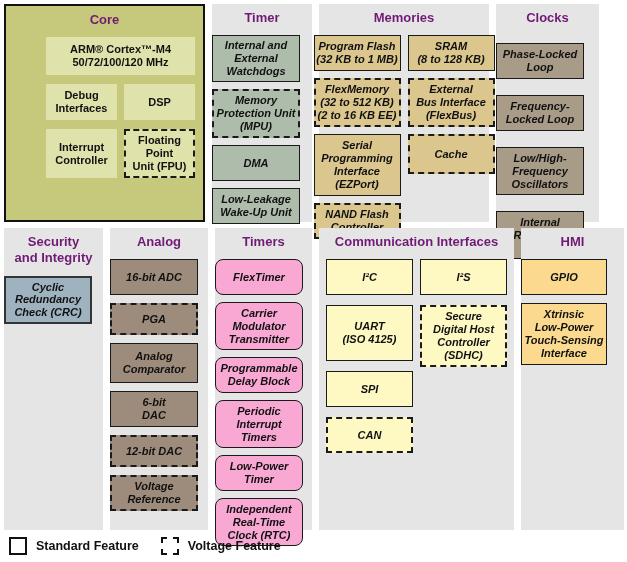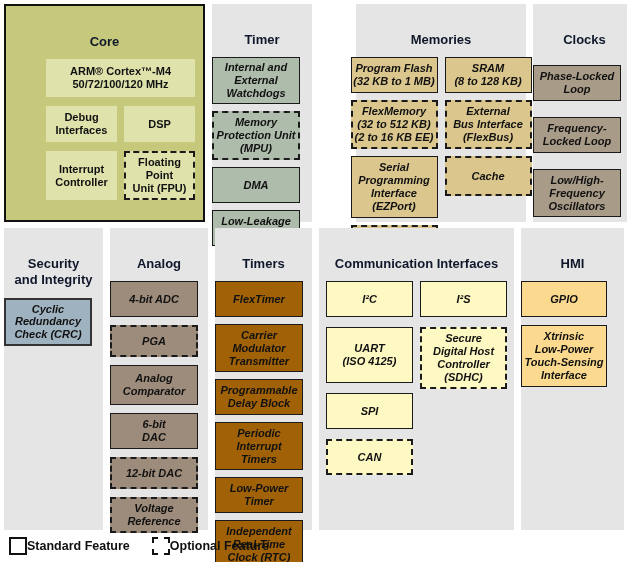--- a/index.html
+++ b/index.html
@@ -6,75 +6,75 @@
   body { background:#ffffff; font-family:"Liberation Sans", sans-serif; }
   #diagram { position:relative; width:627px; height:562px; background:#ffffff; overflow:hidden; }
 
   .row { position:absolute; display:flex; gap:7px; }
   .row-top { left:4px; top:4px; }
   .row-bottom { left:4px; top:228px; }
 
   .panel { background:#e5e5e5; }
   .panel-title {
     font-weight:bold; font-size:13px; text-align:center;
-    padding:28px 0 9px; white-space:pre-line; line-height:1.25; color:#0f172a;
+    padding:6px 0 9px; white-space:pre-line; line-height:1.25; color:#701a75;
   }
   .blocks { display:flex; flex-direction:column; gap:7px;font-style:italic; }
   .cols { display:flex; gap:7px; justify-content:center; align-items:flex-start;border-radius:17px; }
 
   .block {
     width:88px; border:1px solid #1a1a1a;
     display:flex; align-items:center; justify-content:center;
     text-align:center; font-weight:bold; font-size:11px; line-height:1.18;
     white-space:pre-line; padding:3px 1px; color:#111;
   }
   .dashed { border:2px dashed #1a1a1a; }
 
   
   .h32{min-height:32px}.h36{min-height:36px}.h38{min-height:38px}.h40{min-height:40px}
   .h44{min-height:44px}.h46{min-height:46px}.h48{min-height:48px}.h56{min-height:56px}.h62{min-height:62px}
 
   
   .p-core     { width:201px; height:218px; background:#c6c97c; border:2px solid #111; }
   .p-system   { width:100px; height:218px; }
-  .p-memories { width:170px; height:218px;margin-left:37px; }
+  .p-memories { width:170px; height:218px; }
   .p-clocks   { width:103px; height:218px; }
   .p-security { width:99px;  height:302px; }
   .p-analog   { width:98px;  height:302px; }
   .p-timers   { width:97px;  height:302px; }
   .p-comm     { width:195px; height:302px; }
   .p-hmi      { width:103px; height:302px; }
 
   
   .p-core .block     { background:#dfe3ab; border:none; width:183px; }
   .p-core .block.dashed { border:2px dashed #1a1a1a; }
   .p-system .block   { background:#aebcab; }
   .p-memories .block { background:#dbc68e; width:87px; }
   .p-clocks .block   { background:#a89b87;margin-top:8px; }
   .p-security .block { background:#9fb2bf; border:2px solid #333; }
   .p-analog .block   { background:#9d8c7b; }
-  .p-timers .block   { background:#a16207; }
+  .p-timers .block   { background:#f9a8d4;border-radius:8px; }
   .p-comm .block     { background:#fef9c3; width:87px; }
   .p-hmi .block      { background:#fbd98e; width:86px; }
 
   .core-grid { display:grid; grid-template-columns:1fr 1fr; gap:9px 7px; padding:0 8px; justify-items:stretch;margin-left:32px; }
   .core-grid .block { width:auto; }
   .core-wide { grid-column:1 / 3; }
 
   .p-comm .blocks, .p-hmi .blocks { gap:10px; }
   .p-clocks .blocks, .p-analog .blocks, .p-hmi .blocks { gap:8px; }
 
   .legend {
     position:absolute; left:9px; top:537px;
     display:flex; align-items:center; font-weight:bold; font-size:12.5px; color:#111;
   }
   .lg-box { width:18px; height:18px; background:#fff; display:inline-block; }
   .lg-solid { border:2px solid #111; }
   .lg-dash  { border:2px dashed #111; }
-  .lg-label { margin-right:22px; }
+  .lg-label { margin-left:9px; margin-right:22px; }
 </style>
 </head>
 <body>
 
 <div id="diagram">
 
   <div class="row row-top">
 
     <div class="panel p-core">
       <div class="panel-title">Core</div>
@@ -159,21 +159,21 @@
       <div class="blocks">
         <div class="block h46">Cyclic
 Redundancy
 Check (CRC)</div>
       </div>
     </div>
 
     <div class="panel p-analog">
       <div class="panel-title">Analog</div>
       <div class="blocks">
-        <div class="block h36">4-bit ADC</div>
+        <div class="block h36">16-bit ADC</div>
         <div class="block dashed h32">PGA</div>
         <div class="block h40">Analog
 Comparator</div>
         <div class="block h36">6-bit
 DAC</div>
         <div class="block dashed h32">12-bit DAC</div>
         <div class="block dashed h36">Voltage
 Reference</div>
       </div>
     </div>
@@ -228,16 +228,16 @@
 Interface</div>
       </div>
     </div>
 
   </div>
 
   <div class="legend">
     <span class="lg-box lg-solid"></span>
     <span class="lg-label">Standard Feature</span>
     <span class="lg-box lg-dash"></span>
-    <span class="lg-label">Optional Feature</span>
+    <span class="lg-label">Voltage Feature</span>
   </div>
 
 </div>
 
 </body></html>

